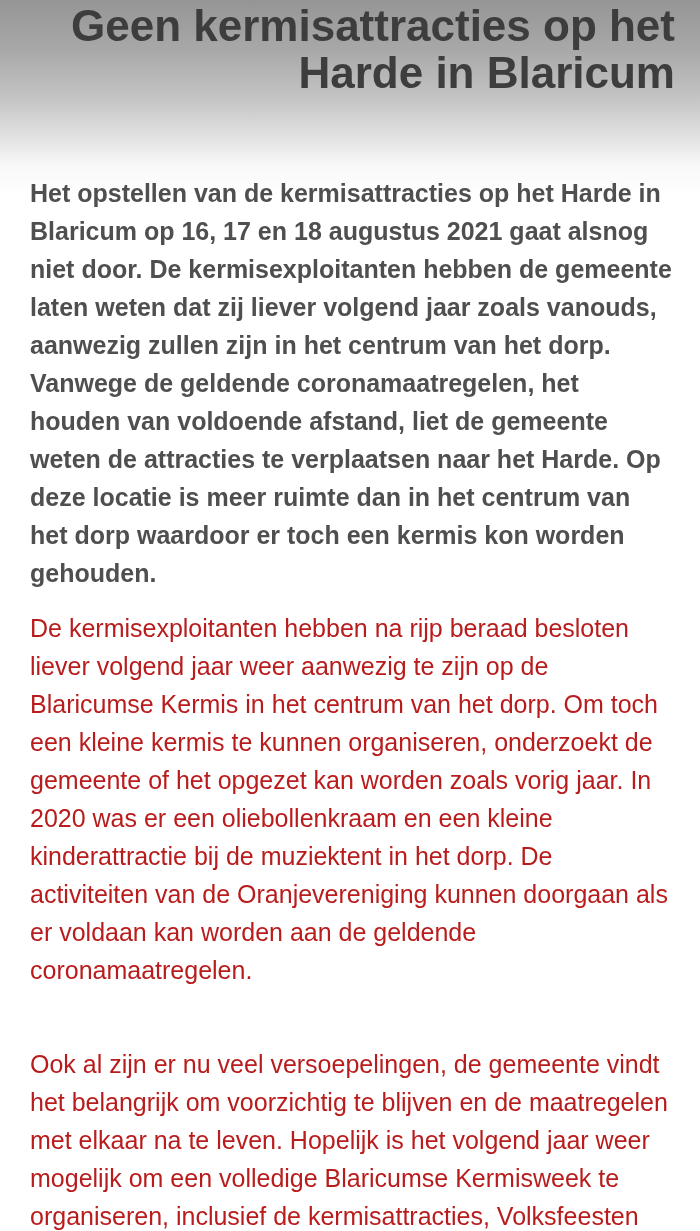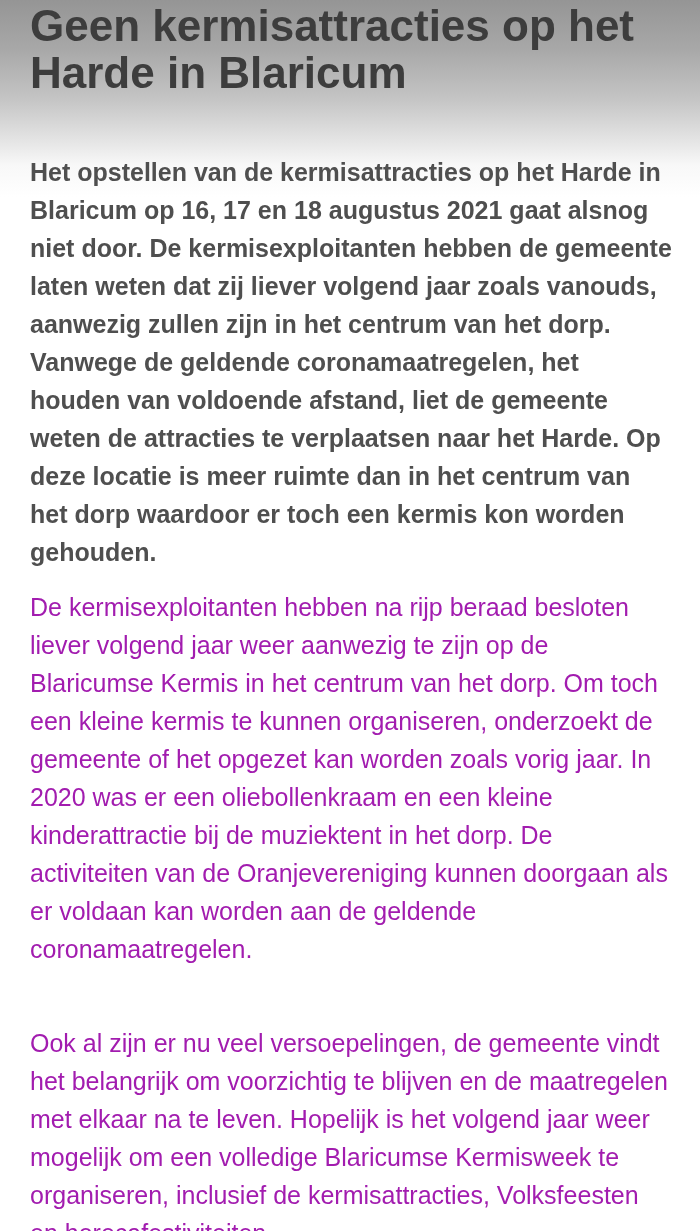--- a/index.html
+++ b/index.html
@@ -21,33 +21,34 @@
   .article {
     padding: 2px 25px 0 30px;
   }
   .article-title {
     margin: 0;
     font-size: 44px;
     line-height: 47px;
     font-weight: bold;
     color: #3d3d3d;
     white-space: pre-line;
+    text-align: right;
   }
   .para {
     font-size: 25px;
     line-height: 38px;
     white-space: pre-line;
     margin: 0;
   }
   .para-lead {
-    margin-top: 57px;
+    margin-top: 78px;
     font-weight: bold;
     color: #4f4f4f;
   }
-  .para-body { color: #a21caf; }
+  .para-body { color: #b91c1c; }
   .para-2 { margin-top: 17px; }
   .para-3 { margin-top: 56px; }
 </style>
 </head>
 <body>
 
 <main class="article">
   <h1 class="article-title">Geen kermisattracties op het
 Harde in Blaricum</h1>
 

